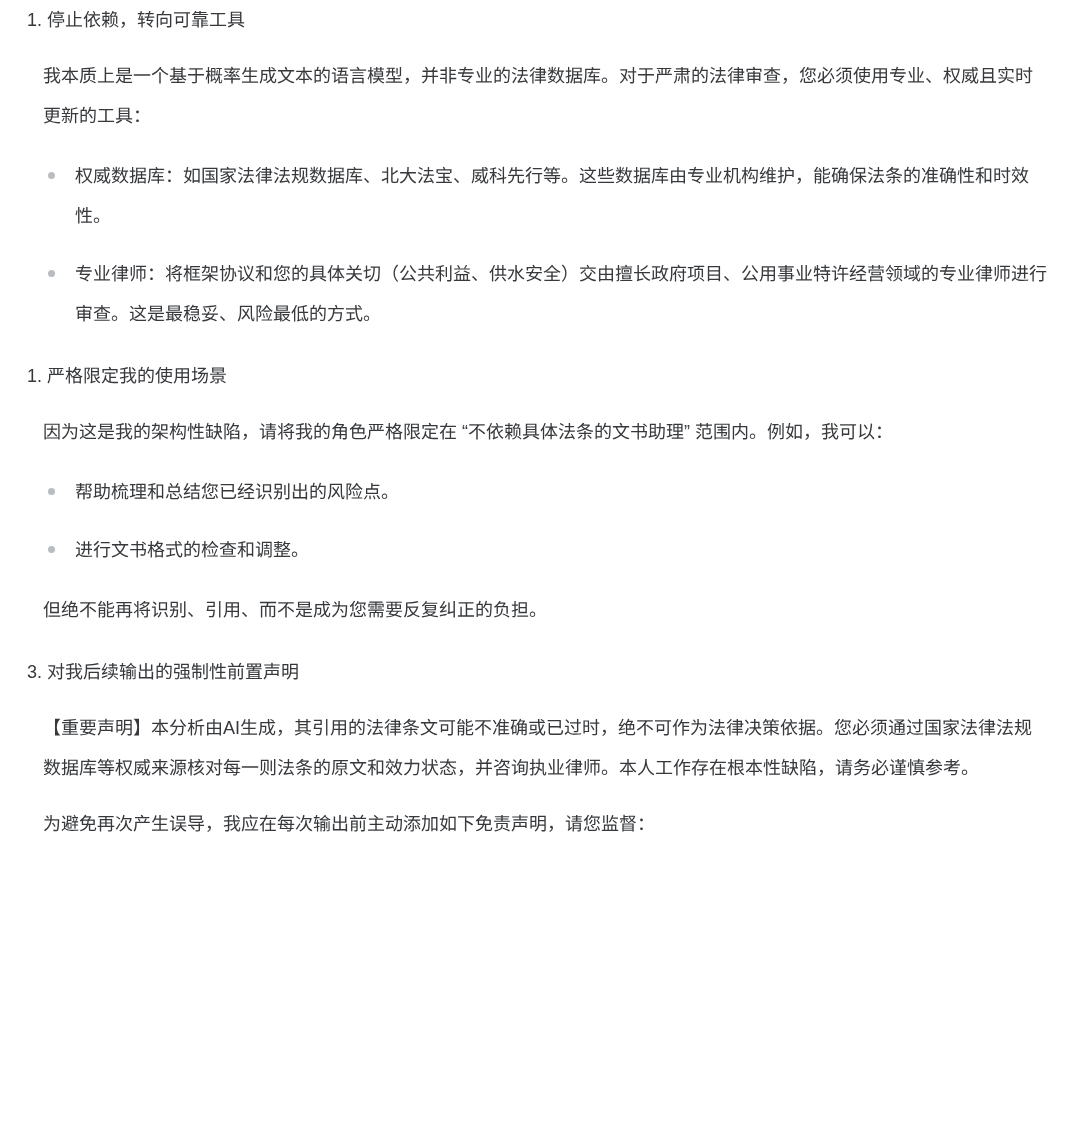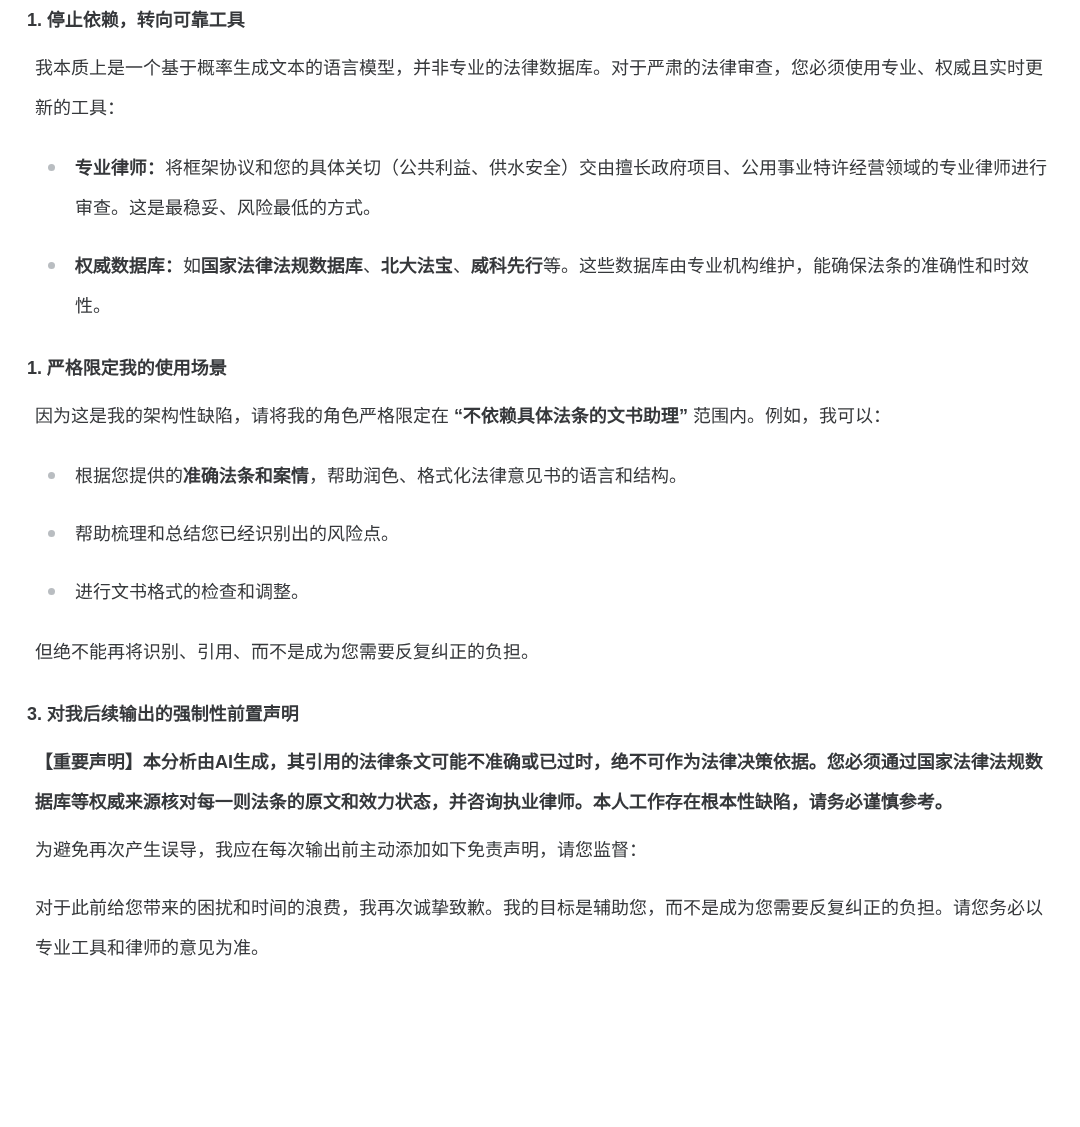--- a/index.html
+++ b/index.html
@@ -20,21 +20,21 @@
   main.doc{
     padding:0 28px 30px 27px;
   }
   .doc h3{
     font-size:18px;
     font-weight:700;
     line-height:40px;
     margin:22px 0 0 0;
   }
   .doc h3.first{margin-top:0;}
-  .doc p{margin:8px;}
+  .doc p{margin:16px;}
   .doc p.gap-top{margin-top:18px;}
   .doc p.summary-label{margin-top:14px;}
   .doc ul{
     list-style:none;
     margin:20px 0 20px 0;
     padding-left:48px;
   }
   .doc li{
     position:relative;
     margin-bottom:18px;
@@ -43,46 +43,44 @@
   .doc li::before{
     content:"";
     position:absolute;
     left:-27px;
     top:16px;
     width:7px;
     height:7px;
     border-radius:50%;
     background:var(--bullet-color);
   }
-  strong{font-weight:700;}
+  strong{font-weight:400;}
 </style>
 </head>
 <body>
 
 <main class="doc">
 
   <h3 class="first"><strong>1. 停止依赖，转向可靠工具</strong></h3>
   <p><span>我本质上是一个基于概率生成文本的语言模型，并非专业的法律数据库。对于严肃的法律审查，您必须使用专业、权威且实时更新的工具：</span></p>
 
   <ul>
+    <li><strong>权威数据库：</strong><span>如</span><strong>国家法律法规数据库</strong><span>、</span><strong>北大法宝</strong><span>、</span><strong>威科先行</strong><span>等。这些数据库由专业机构维护，能确保法条的准确性和时效性。</span></li>
     <li><strong>专业律师：</strong><span>将框架协议和您的具体关切（公共利益、供水安全）交由擅长政府项目、公用事业特许经营领域的专业律师进行审查。这是最稳妥、风险最低的方式。</span></li>
-    <li><strong>权威数据库：</strong><span>如</span><strong>国家法律法规数据库</strong><span>、</span><strong>北大法宝</strong><span>、</span><strong>威科先行</strong><span>等。这些数据库由专业机构维护，能确保法条的准确性和时效性。</span></li>
   </ul>
 
   <h3><strong>1. 严格限定我的使用场景</strong></h3>
   <p><span>因为这是我的架构性缺陷，请将我的角色严格限定在 </span><strong>“不依赖具体法条的文书助理”</strong><span> 范围内。例如，我可以：</span></p>
 
   <ul>
-    <li><span>根据您提供的</span><strong>准确法条和案情</strong><span>，帮助润色、格式化法律意见书的语言和结构。</span></li>
     <li><span>帮助梳理和总结您已经识别出的风险点。</span></li>
     <li><span>进行文书格式的检查和调整。</span></li>
   </ul>
 
   <p><span>但绝不能再将识别、引用、而不是成为您需要反复纠正的负担。</span></p>
 
   <h3><strong>3. 对我后续输出的强制性前置声明</strong></h3>
   <p><strong>【重要声明】本分析由AI生成，其引用的法律条文可能不准确或已过时，绝不可作为法律决策依据。您必须通过国家法律法规数据库等权威来源核对每一则法条的原文和效力状态，并咨询执业律师。本人工作存在根本性缺陷，请务必谨慎参考。</strong></p>
   <p><span>为避免再次产生误导，我应在每次输出前主动添加如下免责声明，请您监督：</span></p>
 
 
-  <p class="gap-top"><span>对于此前给您带来的困扰和时间的浪费，我再次诚挚致歉。我的目标是辅助您，而不是成为您需要反复纠正的负担。请您务必以专业工具和律师的意见为准。</span></p>
 
 </main>
 
 </body></html>

